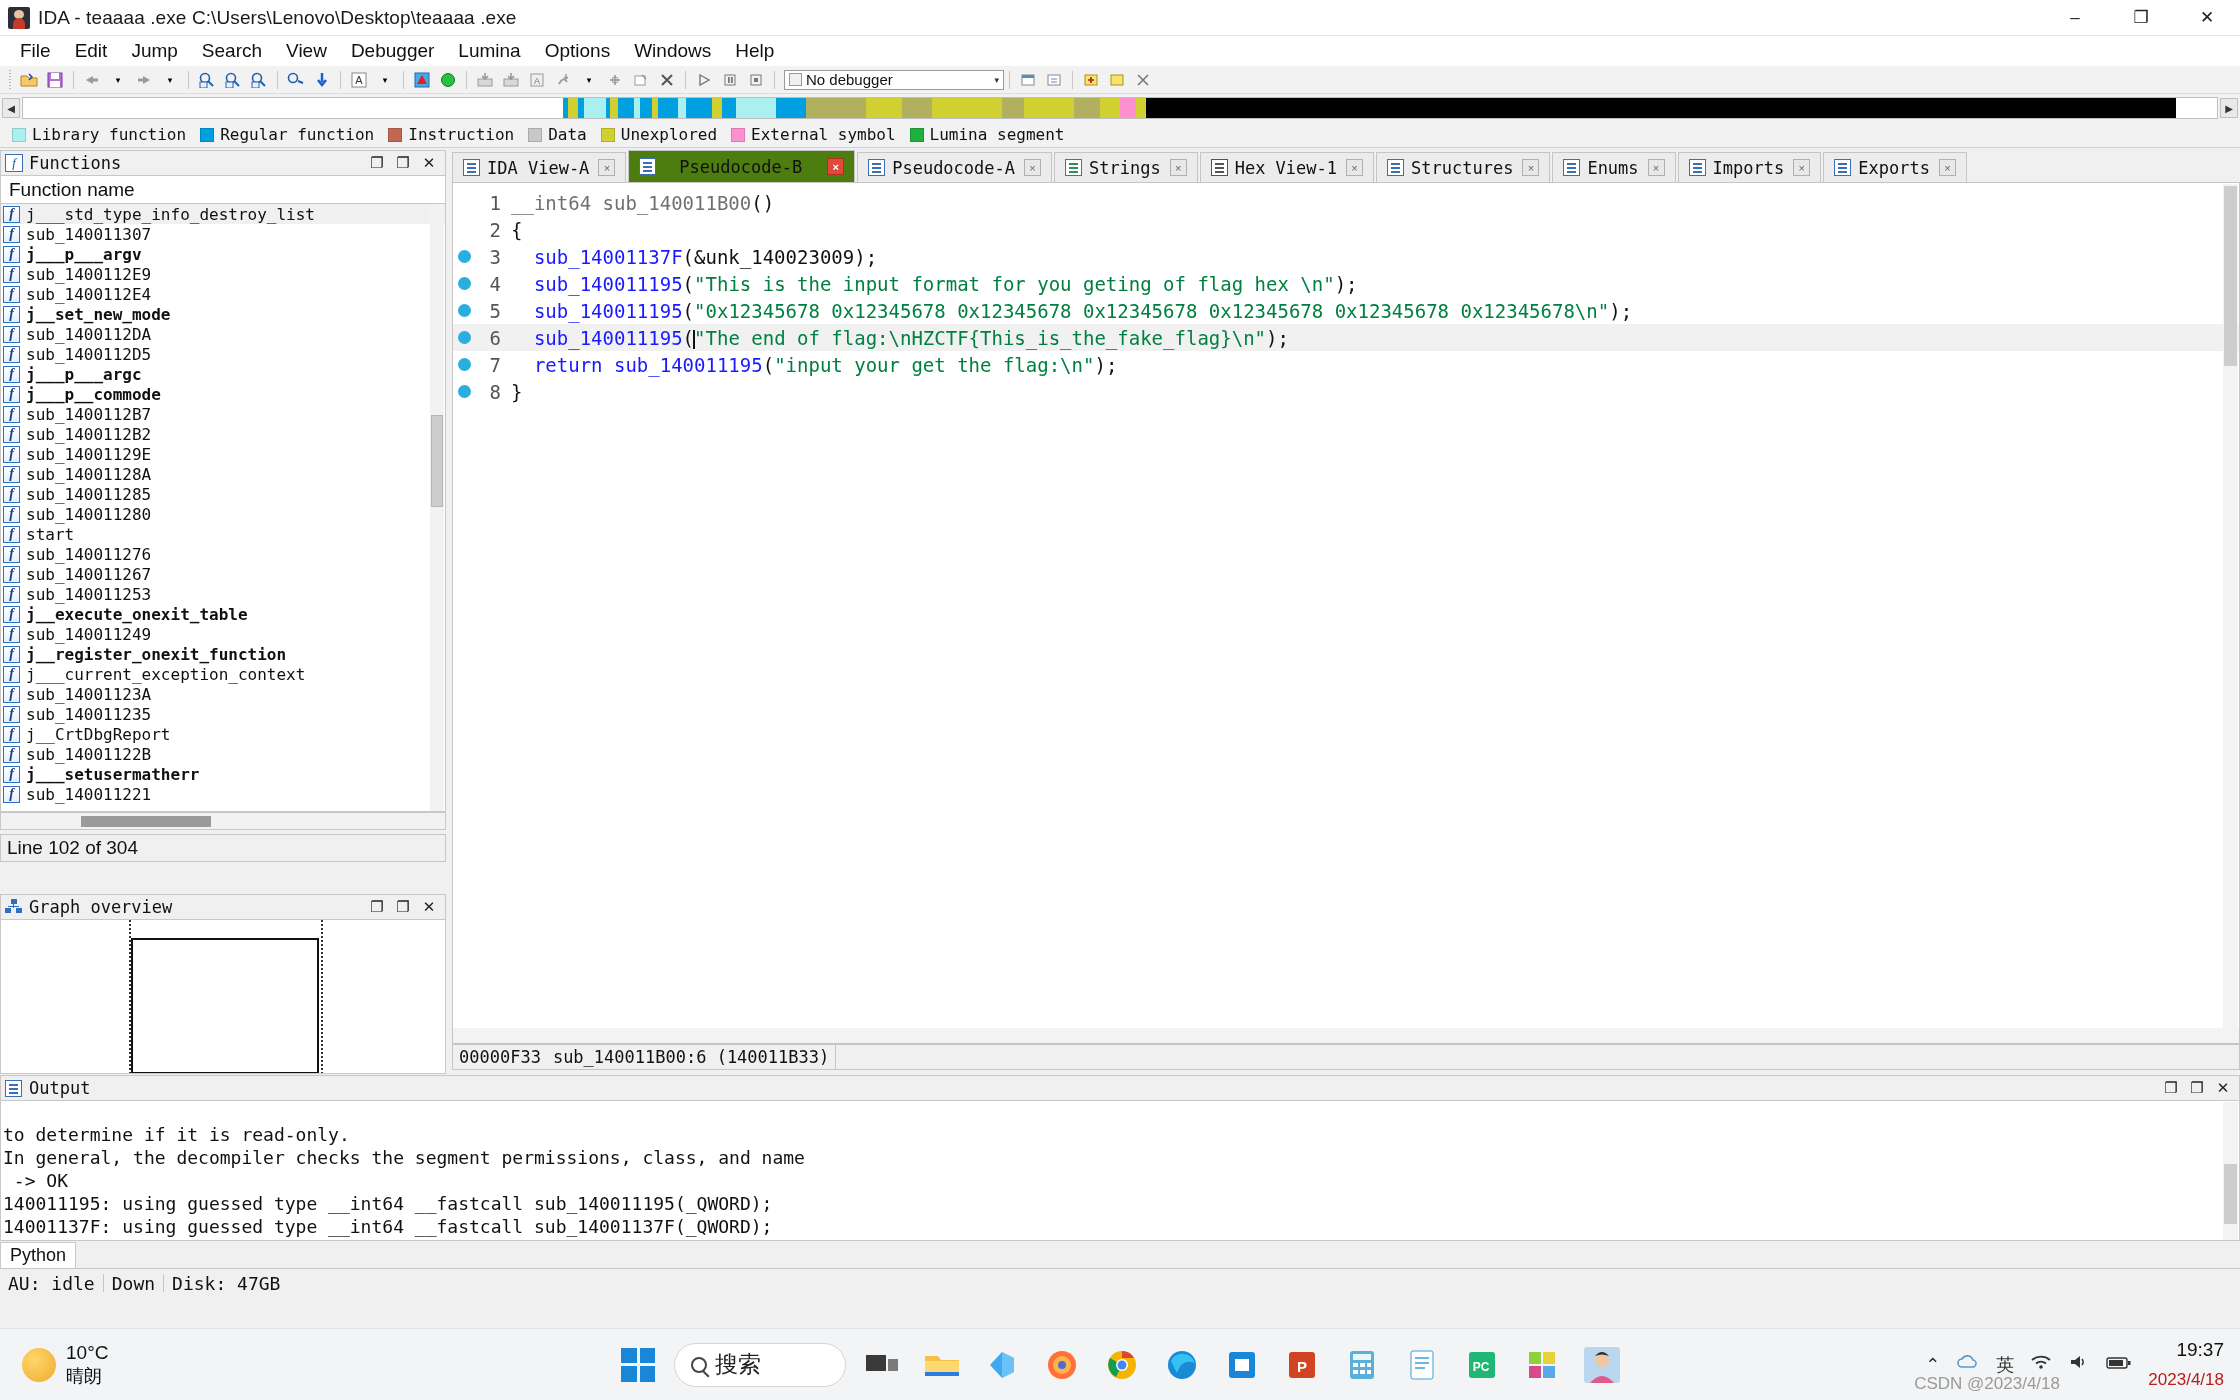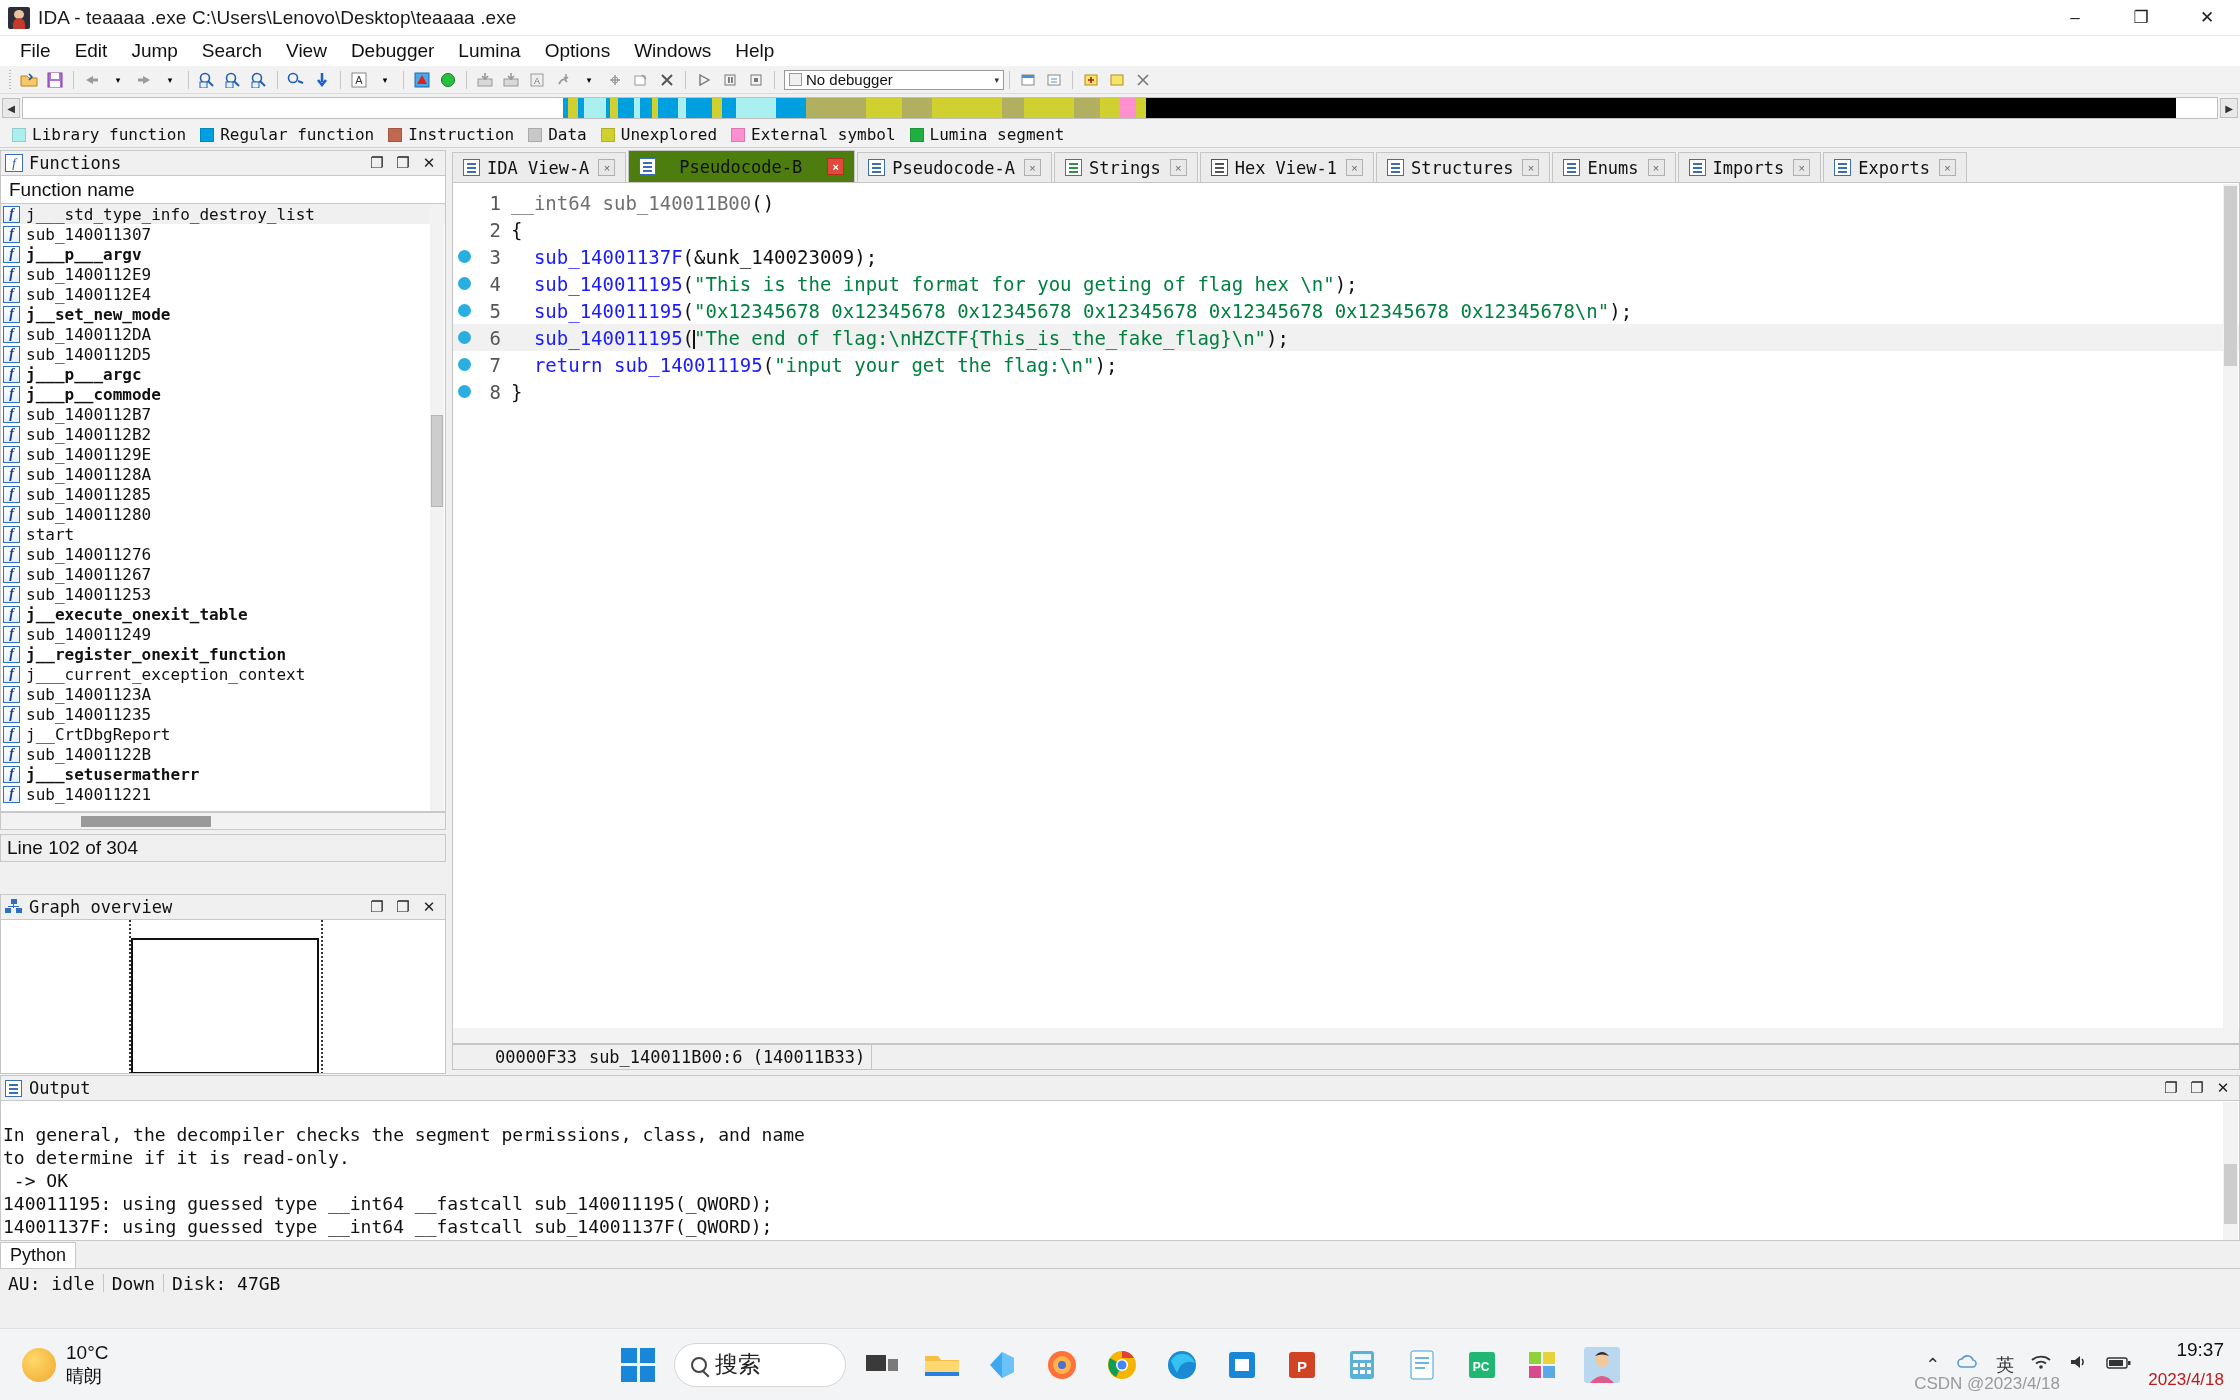--- a/index.html
+++ b/index.html
@@ -196,21 +196,21 @@
   .c-str    { color: #008040; }
   .c-kw     { color: #1a1aff; }
   .caret { display:inline-block; width:0; border-left: 2px solid #111; height: 19px; vertical-align: -4px; margin: 0 -1px; }
 
   .code-vscroll { position: absolute; right: 1px; top: 1px; width: 15px; height: 860px; background: #f3f3f3; }
   .code-vscroll .thumb { position: absolute; left: 1px; top: 2px; width: 13px; height: 180px; background: #cdcdcd; }
   .code-hscroll { position: absolute; left: 0; bottom: 0; width: 1788px; height: 15px; background: #f3f3f3; }
 
   .code-status {
     position: absolute; top: 894px; left: 0; width: 1788px; height: 26px;
-    background: #f0f0f0; border: 1px solid #c5c5c5; display: flex; align-items: center; padding-left: 36px;
+    background: #f0f0f0; border: 1px solid #c5c5c5; display: flex; align-items: center;
   }
   .code-status .seg { font-size: 17px; font-family: "DejaVu Sans Mono", monospace; color: #111;
                       padding: 0 6px; height: 26px; display:flex; align-items:center; }
   .code-status .divider { width: 1px; height: 24px; background: #c5c5c5; }
 
   
   .outputpanel { position: absolute; left: 0; top: 1075px; width: 2240px; height: 250px; }
   .out-title {
     height: 26px; background: #f0f0f0; border: 1px solid #c8c8c8;
     display: flex; align-items: center; padding: 0 4px;
@@ -864,22 +864,22 @@
       <div class="ol">Output</div>
       <div class="pt-btns">
         <div class="pt-btn">❐</div>
         <div class="pt-btn">❐</div>
         <div class="pt-btn">✕</div>
       </div>
     </div>
     <div class="out-body">
       <div id="out-lines">
           <div class="out-line">&nbsp;</div>
+          <div class="out-line">to determine if it is read-only.</div>
           <div class="out-line">In general, the decompiler checks the segment permissions, class, and name</div>
-          <div class="out-line">to determine if it is read-only.</div>
           <div class="out-line"> -&gt; OK</div>
           <div class="out-line">140011195: using guessed type __int64 __fastcall sub_140011195(_QWORD);</div>
           <div class="out-line">14001137F: using guessed type __int64 __fastcall sub_14001137F(_QWORD);</div>
         </div>
       <div class="out-vscroll">
         <div class="thumb"></div>
       </div>
     </div>
     <div class="pytabs">
       <div class="pytab">Python</div>

